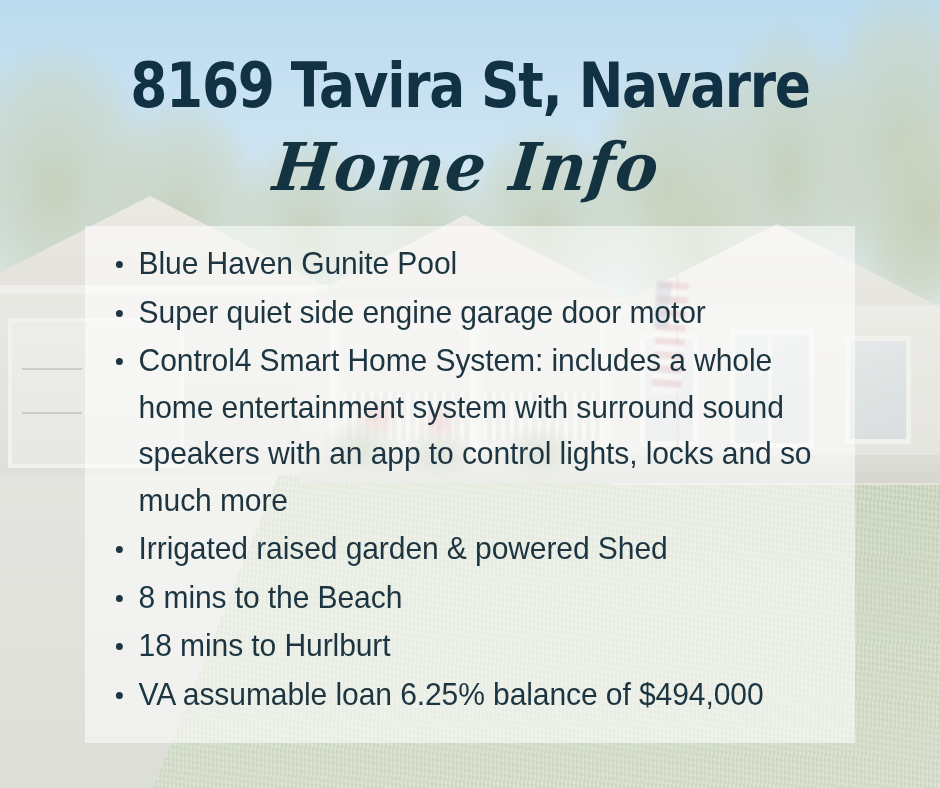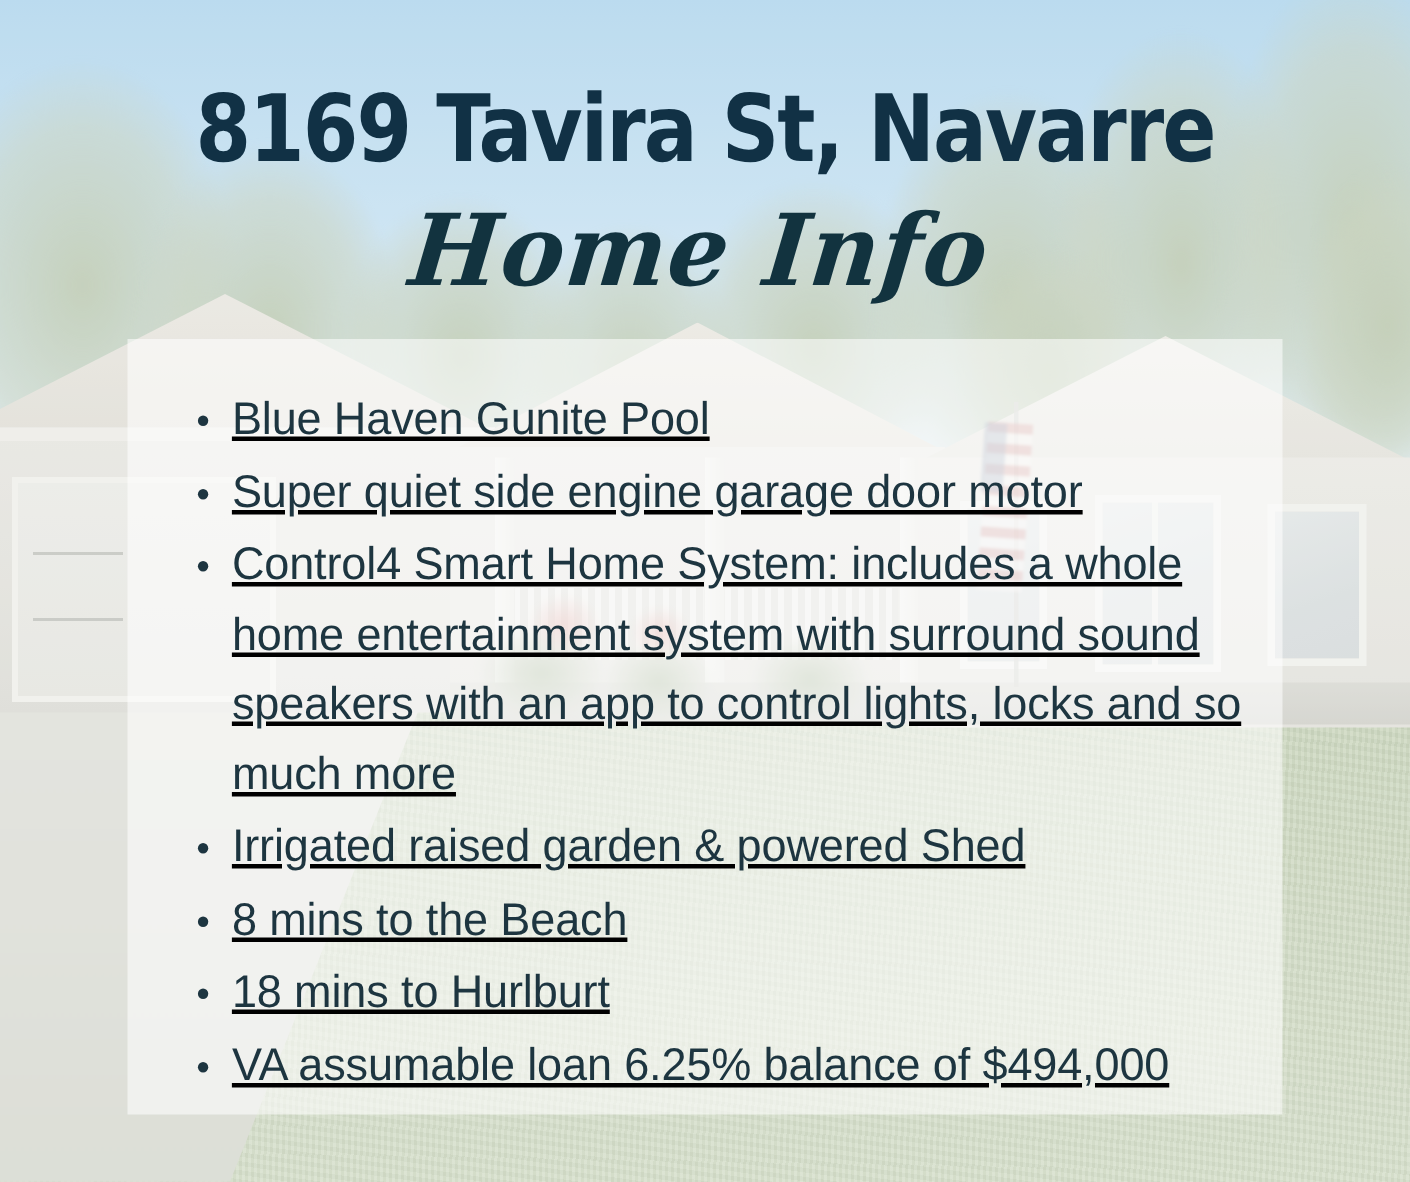--- a/index.html
+++ b/index.html
@@ -233,24 +233,23 @@
     transform-origin: center top;
     white-space: nowrap;
   }
 
   
   .features {
     position: absolute;
     left: 112px;
     top: 240px;
     width: 740px;
-    margin: 16px;
+    margin: 0;
     padding: 0;
     list-style: none;
-    text-decoration: underline;
   }
   .feature {
     position: relative;
     padding-left: 27px;
     margin: 0 0 2px 0;
     font-family: "Liberation Sans", sans-serif;
     font-size: 30.5px;
     line-height: 46.5px;
     letter-spacing: -0.1px;
     color: #1d3540;

